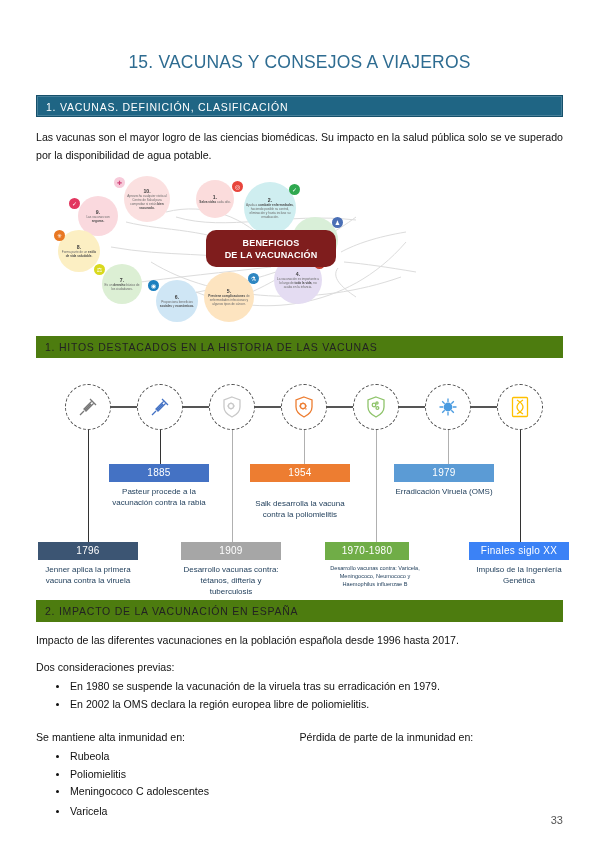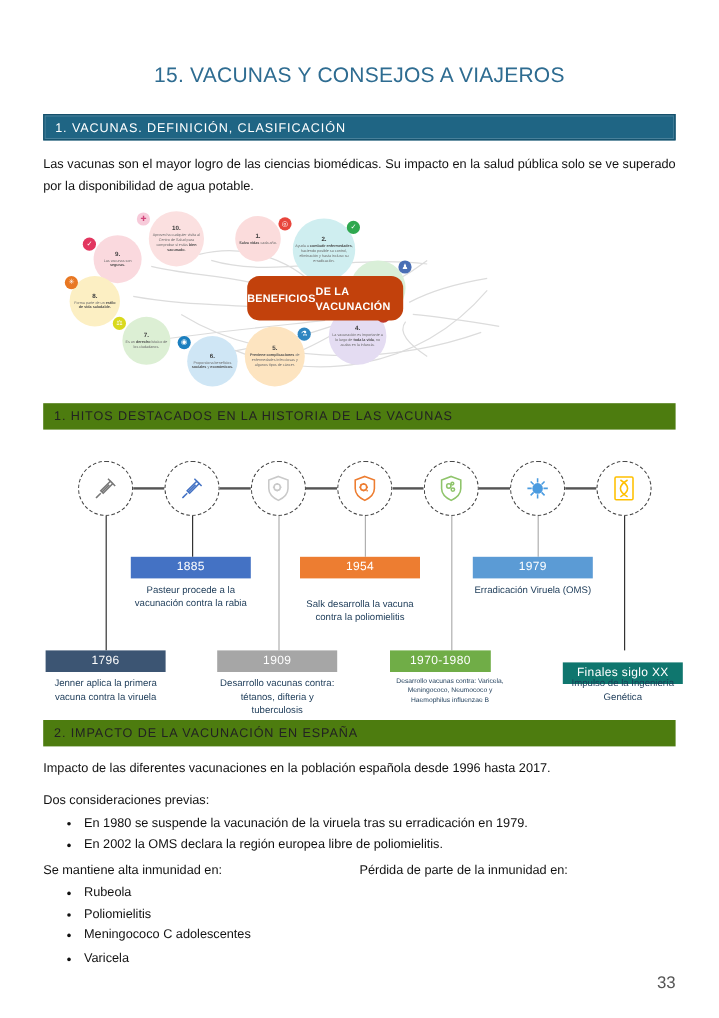--- a/index.html
+++ b/index.html
@@ -65,21 +65,21 @@
     position:relative;
   }
   ul.bul li:before{
     content:"";
     position:absolute;
     left:-14px;top:7px;
     width:3.2px;height:3.2px;
     background:#111;
     border-radius:50%;
   }
-  .cols{display:flex;margin-top:4px;}
+  .cols{display:flex;margin-top:16px;}
   .col{width:50%;}
   .col .lead{font-size:10.6px;line-height:17px;}
 
   
   .info-wrap{
     position:relative;
     width:455px;
     height:152px;
     margin:8px 0 0 20px;
   }
@@ -98,24 +98,24 @@
     line-height:4px;
     color:#6a6a6a;
     padding:2px;
   }
   .bub-txt b{color:#4a4a4a;}
   .bub-num{font-size:5.2px;font-weight:bold;color:#3d3d3d;display:block;margin-bottom:1px;}
   .center-pill{
     position:absolute;
     left:150px;top:58px;
     width:130px;height:37px;
-    background:#c2410c;
+    background:#7f1d1d;
     border-radius:10px;
     display:flex;align-items:center;justify-content:center;
-    flex-direction:row;
+    flex-direction:column;
     color:#fff;font-weight:bold;
     font-size:9px;line-height:12px;
     letter-spacing:.2px;
   }
   .mini-icon{
     position:absolute;
     width:11px;height:11px;border-radius:50%;
     display:flex;align-items:center;justify-content:center;
     font-size:6px;color:#fff;
   }
@@ -156,21 +156,21 @@
     line-height:11px;
     color:#1b3a57;
   }
   .tl-cap.small{font-size:5.6px;line-height:8px;}
   .tl-icon{width:24px;height:24px;display:block;}
 
   
   .pageno{
     position:absolute;
     right:36px;bottom:34px;
-    font-size:14px;color:#555;margin-top:25px;
+    font-size:11px;color:#555;margin-top:25px;
   }
 </style>
 </head>
 <body>
 
 <div class="page">
 
   <h1 class="doc-title">15. VACUNAS Y CONSEJOS A VIAJEROS</h1>
 
   <div class="hdr dark">1. VACUNAS. DEFINICIÓN, CLASIFICACIÓN</div>
@@ -326,21 +326,21 @@
 
     <div class="tl-box" style="left:2px;top:182px;width:100px;background:#3C5573;">1796</div>
     <div class="tl-cap" style="left:2px;top:204px;width:100px;">Jenner aplica la primera vacuna contra la viruela</div>
 
     <div class="tl-box" style="left:145px;top:182px;width:100px;background:#A6A6A6;">1909</div>
     <div class="tl-cap" style="left:145px;top:204px;width:100px;">Desarrollo vacunas contra: tétanos, difteria y tuberculosis</div>
 
     <div class="tl-box" style="left:289px;top:182px;width:84px;background:#70AD47;">1970-1980</div>
     <div class="tl-cap small" style="left:289px;top:204px;width:100px;">Desarrollo vacunas contra: Varicela, Meningococo, Neumococo y Haemophilus influenzae B</div>
 
-    <div class="tl-box" style="left:433px;top:192px;width:100px;background:#0f766e;">Finales siglo XX</div>
+    <div class="tl-box" style="left:433px;top:182px;width:100px;background:#3b82f6;">Finales siglo XX</div>
     <div class="tl-cap" style="left:433px;top:204px;width:100px;">Impulso de la Ingeniería Genética</div>
   </div>
 
   <div class="hdr light">2. IMPACTO DE LA VACUNACIÓN EN ESPAÑA</div>
 
   <p class="para tight">Impacto de las diferentes vacunaciones en la población española desde 1996 hasta 2017.</p>
   <p class="para tight">Dos consideraciones previas:</p>
   <ul class="bul">
     <li>En 1980 se suspende la vacunación de la viruela tras su erradicación en 1979.</li>
     <li>En 2002 la OMS declara la región europea libre de poliomielitis.</li>

